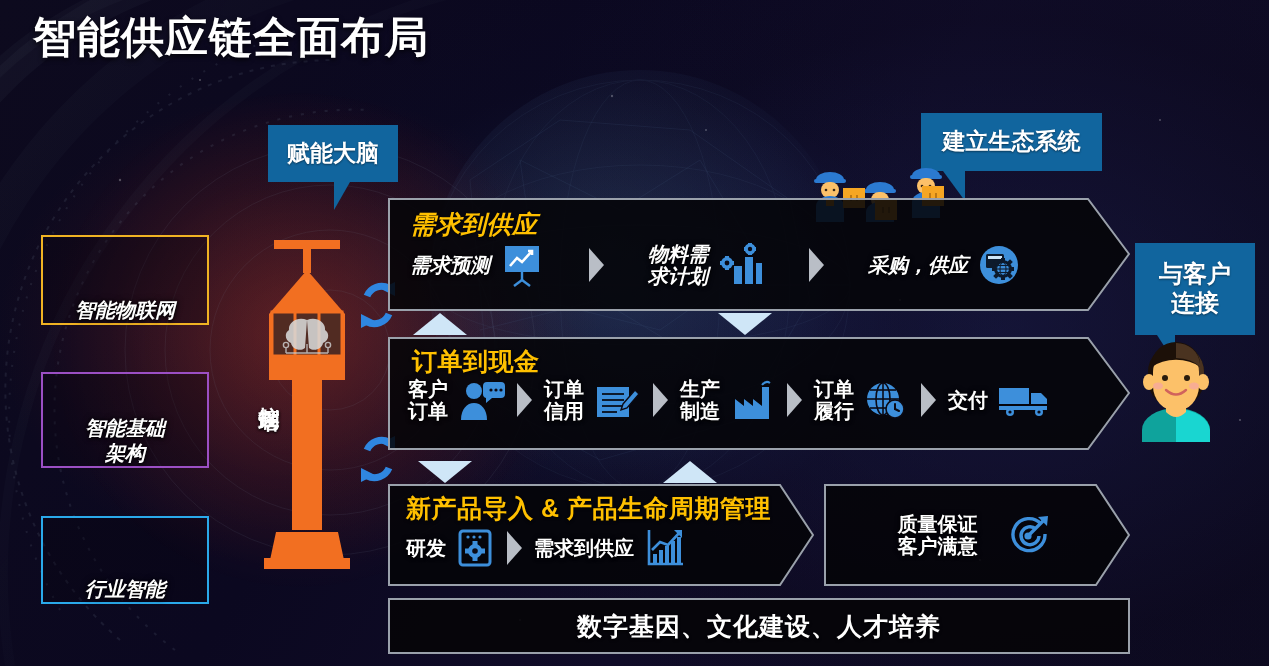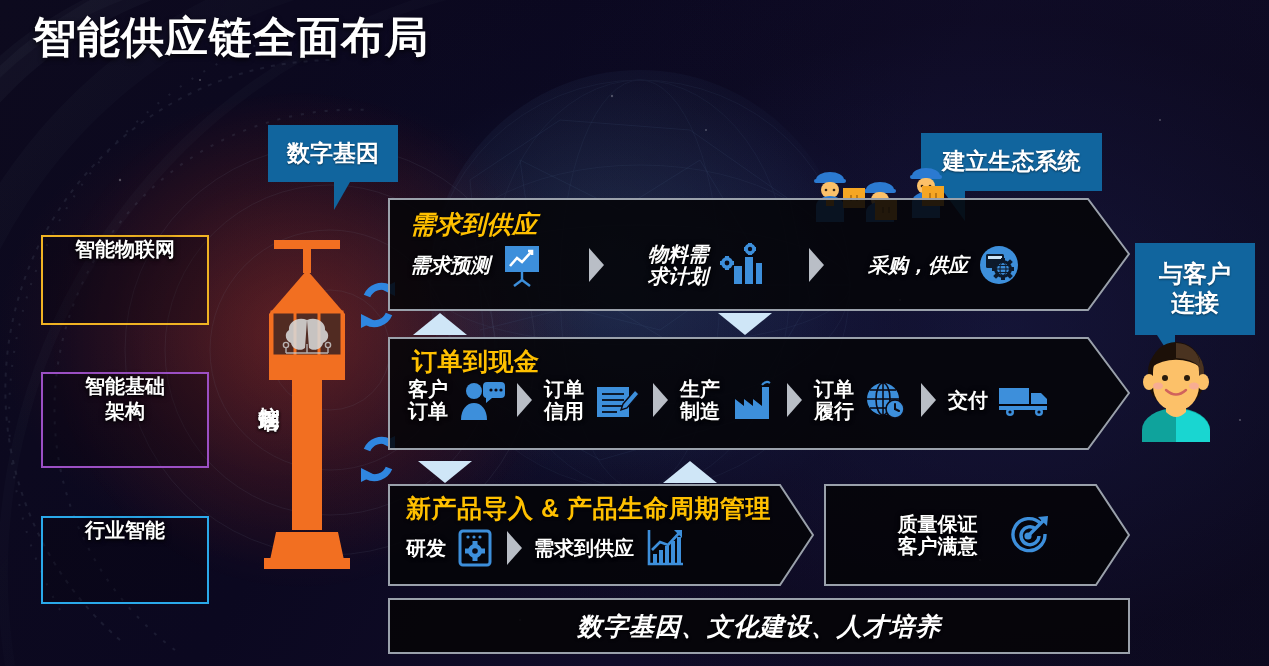--- a/index.html
+++ b/index.html
@@ -15,23 +15,23 @@
   .bg-arcs{position:absolute;inset:0;pointer-events:none;opacity:.55;}
   .bg-globe{position:absolute;left:430px;top:70px;width:420px;height:420px;border-radius:50%;
     background:radial-gradient(circle at 42% 42%, rgba(120,170,210,.13) 0%, rgba(60,90,140,.07) 55%, rgba(0,0,0,0) 72%);
     pointer-events:none;}
 
   
   .title{position:absolute;left:33px;top:9px;font-size:43px;font-weight:bold;color:#fff;letter-spacing:1px;
     text-shadow:0 2px 5px rgba(0,0,0,.8);text-align:right;}
 
   
-  .pillar{position:absolute;left:41px;width:164px;border:2.5px solid;display:flex;align-items:flex-start;
+  .pillar{position:absolute;left:41px;width:164px;border:2.5px solid;display:flex;align-items:flex-end;
     justify-content:center;text-align:center;color:#fff;font-weight:bold;font-size:20px;line-height:1.25;
-    background:rgba(5,3,14,.30);text-shadow:0 1px 3px #000,0 0 6px rgba(0,0,0,.9);}
+    background:rgba(5,3,14,.30);text-shadow:0 1px 3px #000,0 0 6px rgba(0,0,0,.9);font-style:italic;}
   #pillar-0{top:235px;height:86px;border-color:#f0b323;}
   #pillar-1{top:372px;height:92px;border-color:#9b4fc4;}
   #pillar-2{top:516px;height:84px;border-color:#2aa9ea;}
 
   
   .tower{position:absolute;left:252px;top:240px;width:110px;height:330px;}
   .tower svg{display:block;}
   .tower-label{position:absolute;left:246px;top:390px;width:34px;color:#fff;font-weight:bold;font-size:21px;
     line-height:1.05;letter-spacing:2px;text-shadow:0 1px 3px #000;text-align:center;}
 
@@ -77,21 +77,21 @@
 
   #band-1 .steps{left:22px;top:44px;gap:32px;}
   #band-2 .steps{left:20px;top:40px;}
   #band-3 .steps{left:18px;top:42px;align-items:center;}
 
   #band-4 .center{position:absolute;left:0;right:28px;top:0;bottom:0;display:flex;align-items:center;
     justify-content:center;gap:18px;}
   #band-4 .step-label{text-align:center;font-size:20px;}
   #band-5 .center{position:absolute;inset:0;display:flex;align-items:center;justify-content:center;}
   #band-5 .band5-text{font-weight:bold;font-size:25px;color:#fff;letter-spacing:1px;
-    text-shadow:0 1px 3px #000;font-style:italic;}
+    text-shadow:0 1px 3px #000;}
 
   
   .vtri{position:absolute;width:0;height:0;}
   .vtri.up{border-left:27px solid transparent;border-right:27px solid transparent;border-bottom:22px solid #cfe6f7;}
   .vtri.down{border-left:27px solid transparent;border-right:27px solid transparent;border-top:22px solid #cfe6f7;}
   #arw-a{left:413px;top:313px;}
   #arw-b{left:718px;top:313px;}
   #arw-c{left:418px;top:461px;}
   #arw-d{left:663px;top:461px;}
 
@@ -223,24 +223,24 @@
   <svg class="sync" id="sync-2" viewBox="0 0 46 54">
     <g fill="none" stroke="#2f86e0" stroke-width="7" stroke-linecap="butt">
       <path d="M 34 10 A 16 16 0 0 0 12 18"></path>
       <path d="M 12 44 A 16 16 0 0 0 34 36"></path>
     </g>
     <path d="M 40 4 L 40 18 L 26 11 Z" fill="#2f86e0"></path>
     <path d="M 6 50 L 6 36 L 20 43 Z" fill="#2f86e0"></path>
   </svg>
 
   <div class="callout" id="callout-brain" style="background: rgb(17, 101, 158);">
-    <span>数字基因</span>
+    <span>赋能大脑</span>
     <i class="tail nopt"></i>
   </div>
-  <div class="callout" id="callout-eco" style="background: rgb(17, 101, 158); margin-top: 20px;">
+  <div class="callout" id="callout-eco" style="background: rgb(17, 101, 158);">
     <span>建立生态系统</span>
     <i class="tail nopt"></i>
   </div>
   <div class="callout" id="callout-cust" style="background: rgb(17, 101, 158);">
     <span style="white-space:pre-line">与客户
 连接</span>
     <i class="tail nopt"></i>
   </div>
 
   <svg class="workers nopt" viewBox="0 0 132 56">

